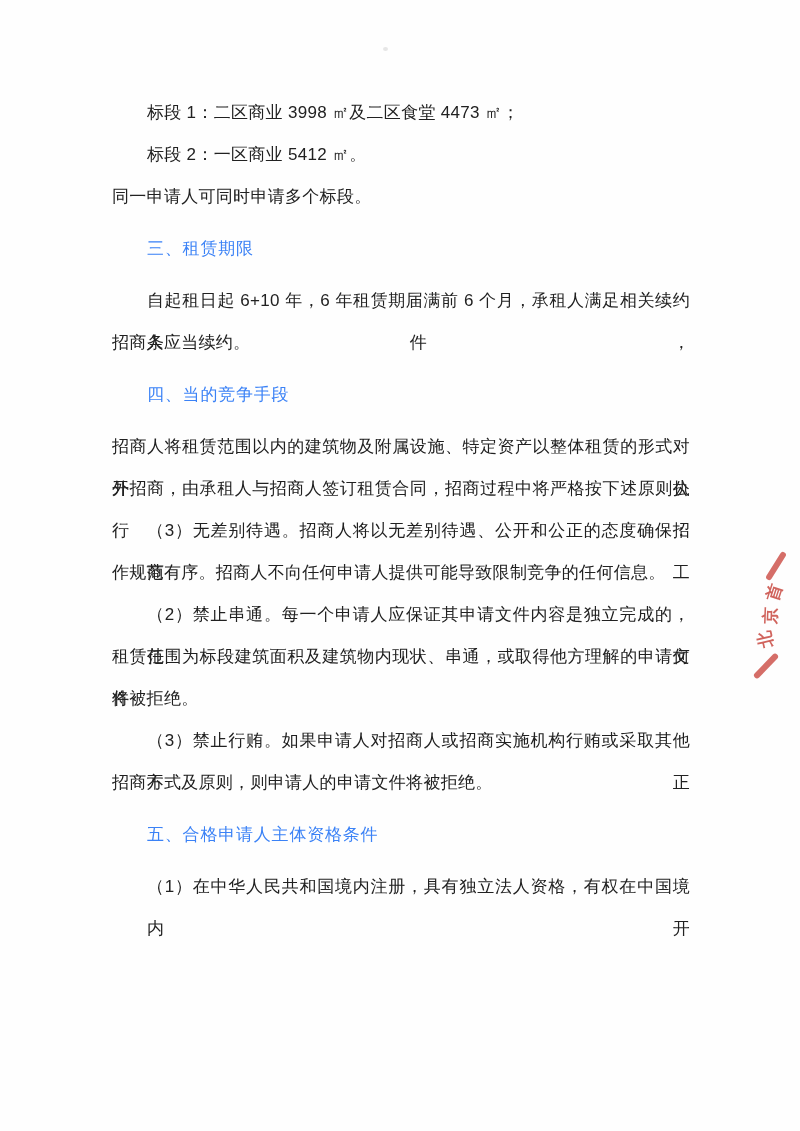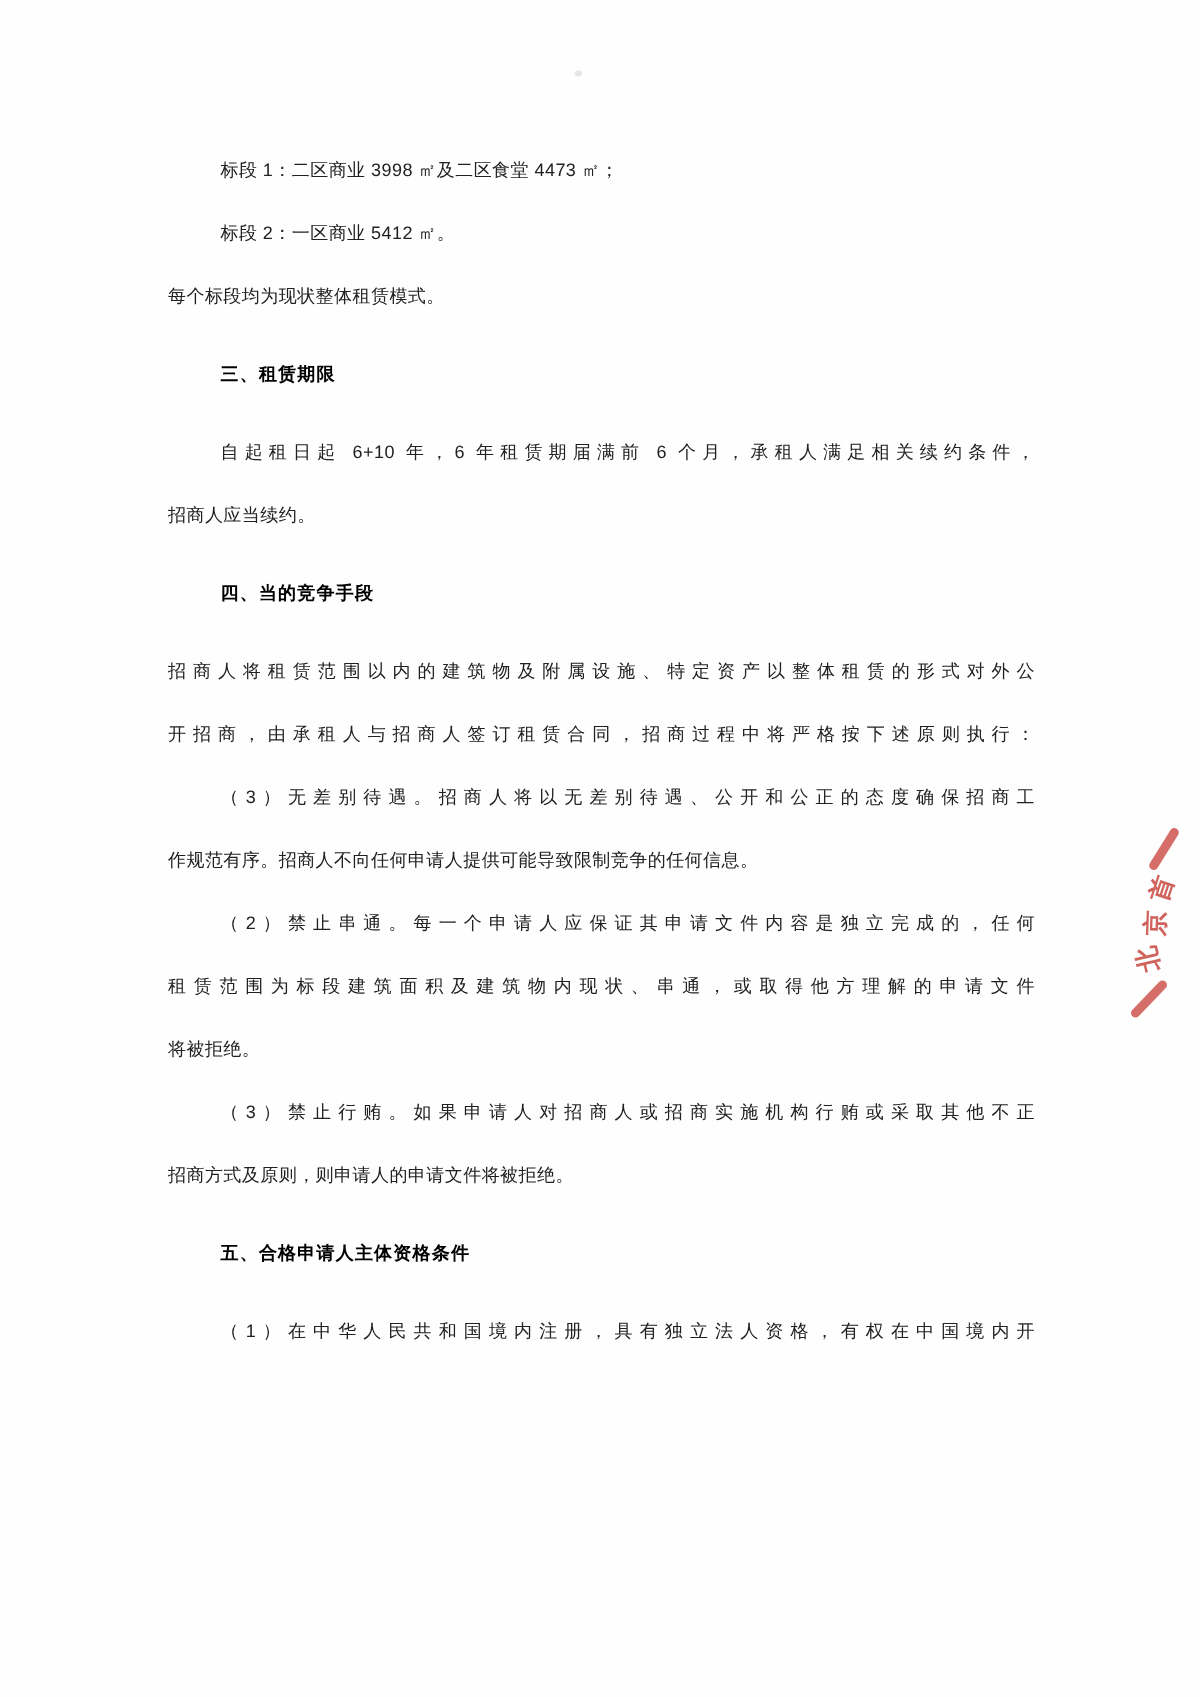--- a/index.html
+++ b/index.html
@@ -17,40 +17,40 @@
   .page {
     position: absolute;
     inset: 0;
     background: #fefefe;
   }
   .doc {
     position: absolute;
     left: 112px;
     top: 92px;
     width: 578px;
-    font-size: 12px;
+    font-size: 17px;
     color: #212121;
     font-weight: 500;
     letter-spacing: 0.3px;
   }
   .line {
     height: 42px;
     line-height: 42px;
     white-space: normal;
   }
   .line.indent {
     padding-left: 35px;
   }
   .line.flush {
     text-align: justify;
     text-align-last: justify;
   }
   .line.heading {
-    font-weight: 700;
-    color: #000000;
+    font-weight: 400;
+    color: #3b82f6;
     letter-spacing: 0.8px;
     margin: 10px 0;
   }
   
   .seal-char {
     position: absolute;
     font-size: 17px;
     font-weight: 700;
     color: #c94a42;
     opacity: 0.85;
@@ -83,21 +83,21 @@
 </head>
 <body>
 
 <div class="page">
 
   <div class="artifact"></div>
 
   <div class="doc" id="doc">
       <div class="line indent">标段 1：二区商业 3998 ㎡及二区食堂 4473 ㎡；</div>
       <div class="line indent">标段 2：一区商业 5412 ㎡。</div>
-      <div class="line">每个标段均为现状整体租赁模式。</div>
+      <div class="line">同一申请人可同时申请多个标段。</div>
       <div class="line heading indent">三、租赁期限</div>
       <div class="line indent flush">自起租日起 6+10 年，6 年租赁期届满前 6 个月，承租人满足相关续约条件，</div>
       <div class="line">招商人应当续约。</div>
       <div class="line heading indent">四、当的竞争手段</div>
       <div class="line flush">招商人将租赁范围以内的建筑物及附属设施、特定资产以整体租赁的形式对外公</div>
       <div class="line flush">开招商，由承租人与招商人签订租赁合同，招商过程中将严格按下述原则执行：</div>
       <div class="line indent flush">（3）无差别待遇。招商人将以无差别待遇、公开和公正的态度确保招商工</div>
       <div class="line">作规范有序。招商人不向任何申请人提供可能导致限制竞争的任何信息。</div>
       <div class="line indent flush">（2）禁止串通。每一个申请人应保证其申请文件内容是独立完成的，任何</div>
       <div class="line flush">租赁范围为标段建筑面积及建筑物内现状、串通，或取得他方理解的申请文件</div>

